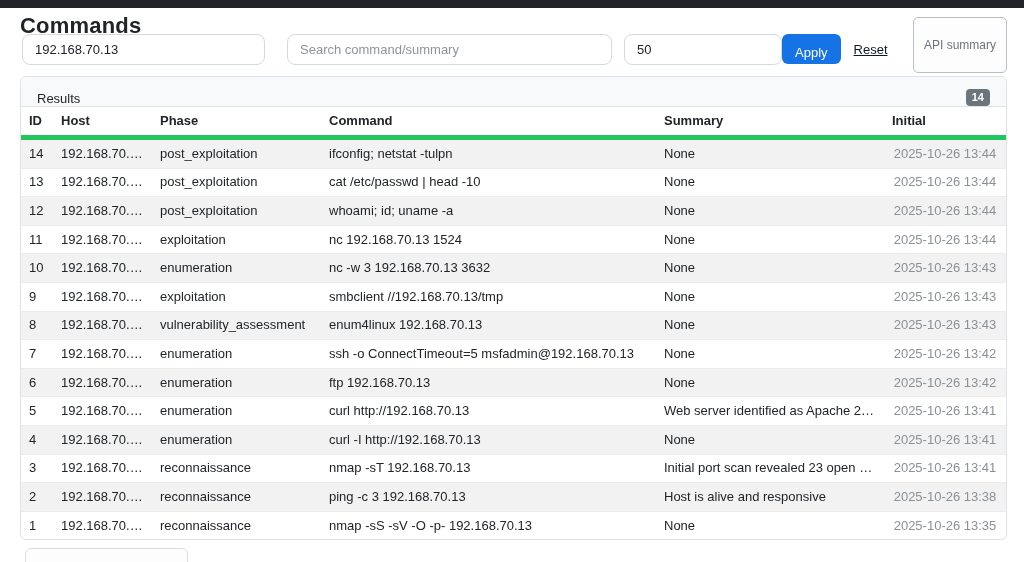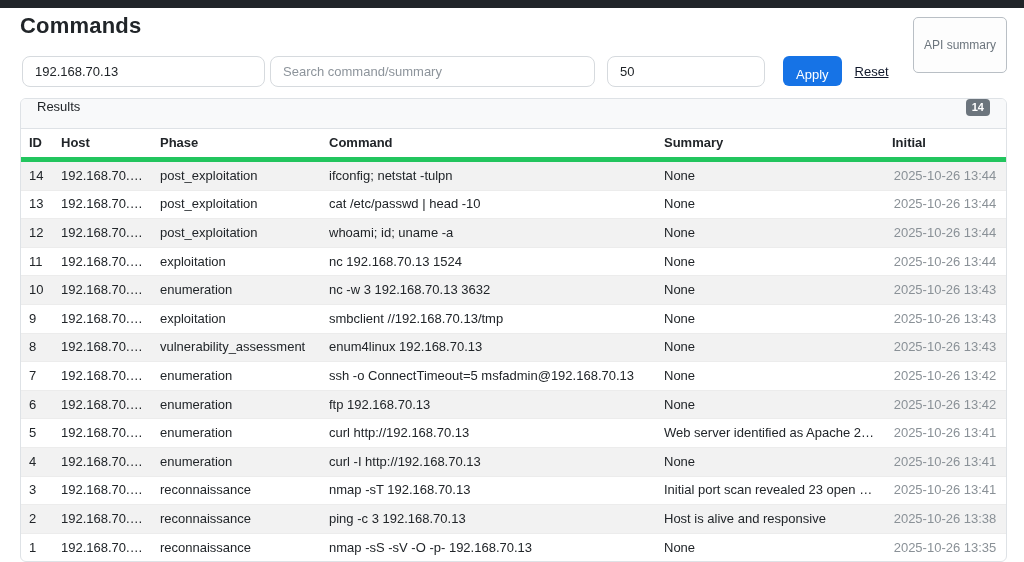--- a/index.html
+++ b/index.html
@@ -6,49 +6,49 @@
   html, body { margin:0; padding:0; }
   body {
     width:1024px; height:562px; overflow:hidden;
     background:#ffffff; color:#212529;
     font-family:"Liberation Sans", sans-serif;
     font-size:13px;
   }
   .topbar { height:8px; background:#212529; width:100%; }
   .page { padding:0 17px 0 20px; }
 
-  .page-head { display:flex; justify-content:space-between; align-items:flex-start; height:47px; padding-top:5px; }
+  .page-head { display:flex; justify-content:space-between; align-items:flex-start; height:25px; padding-top:5px; }
   .page-title { margin:0; font-size:22px; font-weight:700; letter-spacing:.2px; }
   .btn-outline {
     margin-top:4px; background:#fdfdfd; border:1px solid #b9bfc5; color:#6c757d;
     border-radius:5px; font-size:12px; padding:20px 10px; line-height:1.2;
     font-family:"Liberation Sans", sans-serif; cursor:pointer;
   }
 
   .filters { display:flex; align-items:center; height:32px; }
   .inp {
     height:31px; border:1px solid #d6dade; border-radius:8px; padding:0 12px;
     font-size:13px; color:#212529; font-family:"Liberation Sans", sans-serif;
     background:#fff; outline:none;
   }
   .inp::placeholder { color:#8d949b; }
   .inp-host  { width:243px; margin-left:2px; }
-  .inp-search{ width:325px; margin-left:5px; }
+  .inp-search{ width:325px; margin-left:22px; }
   .inp-limit { width:158px; margin-left:12px; }
   .btn-primary {
-    margin-left:18px; height:30px; padding:11px 13px; border:none; border-radius:6px;
+    margin-left:0; height:30px; padding:11px 13px; border:none; border-radius:6px;
     background:#1673e6; color:#ffffff; font-size:13px; font-weight:400;
     font-family:"Liberation Sans", sans-serif; cursor:pointer;
   }
   .reset-link { margin-left:13px; color:#0f172a; text-decoration:underline; font-size:13px; cursor:pointer; }
 
   .card { margin-top:11px; border:1px solid #dee2e6; border-radius:6px; overflow:hidden; background:#fff; }
   .card-header {
     background:#f8f9fa; border-bottom:1px solid #dee2e6;
-    display:flex; justify-content:space-between; align-items:flex-start;
+    display:flex; justify-content:space-between; align-items:flex-end;
     height:30px; padding:0 16px; font-size:13px; color:#212529;gap:44px;
   }
   .badge {
     background:#6c757d; color:#fff; border-radius:4px;
     font-size:11px; font-weight:700; padding:3px 6px; line-height:1;
   }
 
   table { width:100%; border-collapse:collapse; table-layout:fixed; font-size:13px; }
   th { text-align:left; font-weight:700; padding:7px 8px; line-height:14px; border-bottom:5px solid #22c55e; white-space:nowrap; }
   td { padding:6.8px 8px; line-height:14px; border-bottom:1px solid #ececec; white-space:nowrap; overflow:hidden; text-overflow:ellipsis; }

